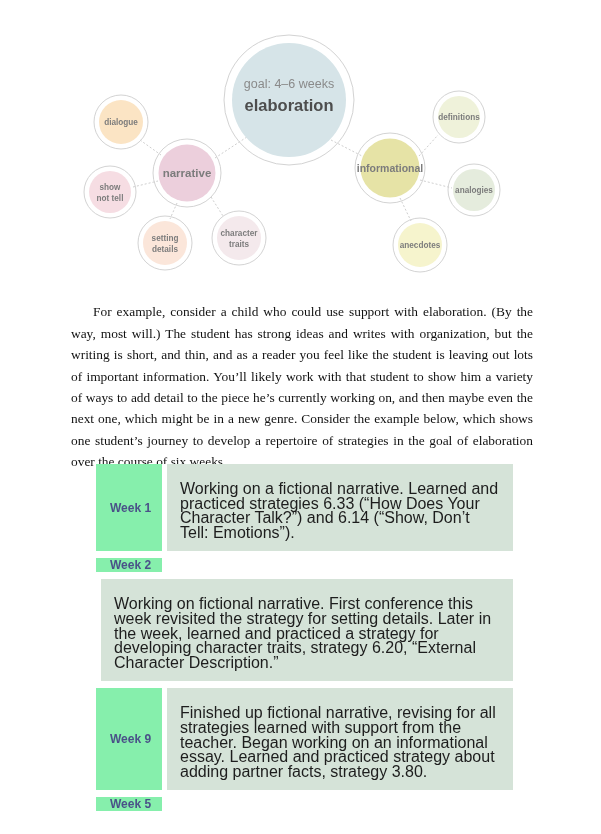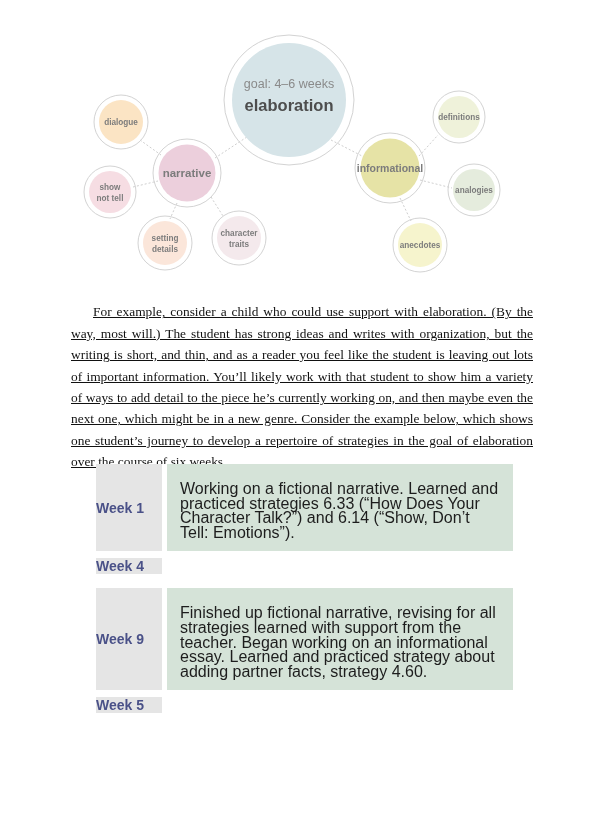--- a/index.html
+++ b/index.html
@@ -59,45 +59,45 @@
     position: absolute;
     left: 71px;
     top: 288px;
     width: 462px;
     font-family: "Liberation Serif", serif;
     font-size: 13.4px;
     line-height: 21.4px;
     text-align: justify;
     text-indent: 22px;
     color: #111111;
-    text-decoration: underline;
   }
 
   
   #week-table {
     position: absolute;
     left: 96px;
     top: 464px;
     width: 417px;
   }
   .week-row {
     display: flex;
     align-items: stretch;
     margin-bottom: 7px;
   }
   .week-label {
     width: 66px;
     flex: 0 0 66px;
-    background: #e5e5e5;
+    background: #86efac;
     color: #4a5188;
     font-family: "Liberation Sans", sans-serif;
-    font-size: 14px;
+    font-size: 12px;
     font-weight: bold;
     display: flex;
     align-items: center;
+    padding-left: 14px;
     box-sizing: border-box;
   }
   .week-gap {
     flex: 0 0 5px;
     background: #ffffff;
   }
   .week-desc {
     flex: 1 1 auto;
     background: #d5e3d8;
     font-family: "Liberation Sans", sans-serif;
@@ -200,32 +200,33 @@
 
 <div id="week-table">
 
   <div class="week-row">
     <div class="week-label">Week 1</div>
     <div class="week-gap"></div>
     <div class="week-desc">Working on a fictional narrative. Learned and practiced strategies 6.33 (“How Does Your Character Talk?”) and 6.14 (“Show, Don’t Tell: Emotions”).</div>
   </div>
 
   <div class="week-row">
-    <div class="week-label">Week 4</div>
-    <div class="week-gap"></div>
-  </div>
-
-  <div class="week-row">
-    <div class="week-gap"></div>
+    <div class="week-label">Week 2</div>
+    <div class="week-gap"></div>
+  </div>
+
+  <div class="week-row">
+    <div class="week-gap"></div>
+    <div class="week-desc">Working on fictional narrative. First conference this week revisited the strategy for setting details. Later in the week, learned and practiced a strategy for developing character traits, strategy 6.20, “External Character Description.”</div>
   </div>
 
   <div class="week-row">
     <div class="week-label">Week 9</div>
     <div class="week-gap"></div>
-    <div class="week-desc">Finished up fictional narrative, revising for all strategies learned with support from the teacher. Began working on an informational essay. Learned and practiced strategy about adding partner facts, strategy 4.60.</div>
+    <div class="week-desc">Finished up fictional narrative, revising for all strategies learned with support from the teacher. Began working on an informational essay. Learned and practiced strategy about adding partner facts, strategy 3.80.</div>
   </div>
 
   <div class="week-row">
     <div class="week-label">Week 5</div>
     <div class="week-gap"></div>
   </div>
 
 </div>
 
 </body></html>

